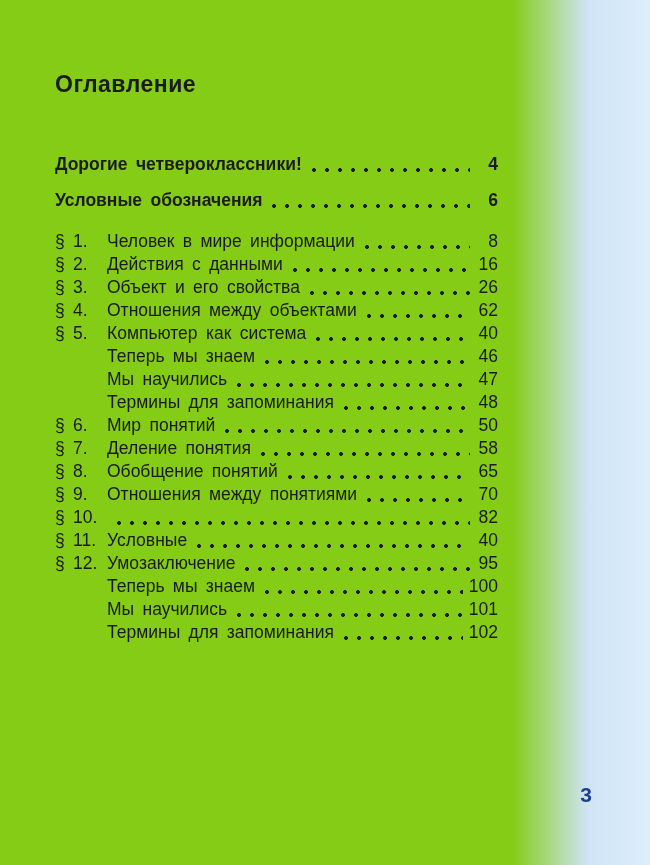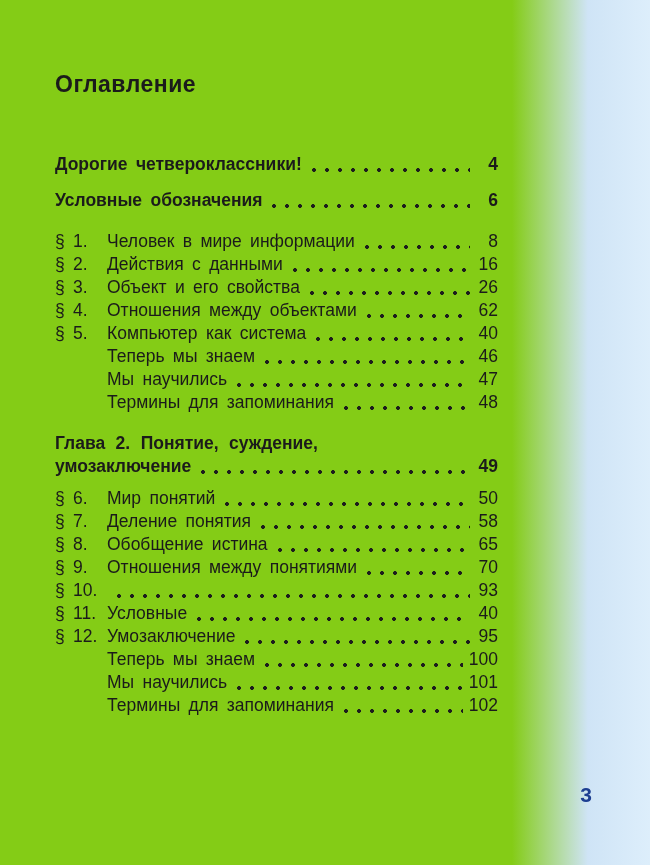--- a/index.html
+++ b/index.html
@@ -135,65 +135,57 @@
             <span class="pg">47</span>
           </div>
         </div>
         <div class="entry sub single">
           <div class="line flexline">
             <span class="lbl">Термины для запоминания</span>
             <span class="leader"></span>
             <span class="pg">48</span>
           </div>
         </div>
-        <div class="entry bold group">
-          <div class="line plain">Глава 2. Понятие, суждение,</div>
-          <div class="line flexline">
-            <span class="lbl">умозаключение</span>
-            <span class="leader"></span>
-            <span class="pg">49</span>
-          </div>
-        </div>
         <div class="entry section single">
           <div class="line flexline">
             <span class="pfx">§ 6.</span>
             <span class="lbl">Мир понятий</span>
             <span class="leader"></span>
             <span class="pg">50</span>
           </div>
         </div>
         <div class="entry section single">
           <div class="line flexline">
             <span class="pfx">§ 7.</span>
             <span class="lbl">Деление понятия</span>
             <span class="leader"></span>
             <span class="pg">58</span>
           </div>
         </div>
         <div class="entry section single">
           <div class="line flexline">
             <span class="pfx">§ 8.</span>
-            <span class="lbl">Обобщение истина</span>
+            <span class="lbl">Обобщение понятий</span>
             <span class="leader"></span>
             <span class="pg">65</span>
           </div>
         </div>
         <div class="entry section single">
           <div class="line flexline">
             <span class="pfx">§ 9.</span>
             <span class="lbl">Отношения между понятиями</span>
             <span class="leader"></span>
             <span class="pg">70</span>
           </div>
         </div>
         <div class="entry section single">
           <div class="line flexline">
             <span class="pfx">§ 10.</span>
             <span class="leader"></span>
-            <span class="pg">93</span>
+            <span class="pg">82</span>
           </div>
         </div>
         <div class="entry section single">
           <div class="line flexline">
             <span class="pfx">§ 11.</span>
             <span class="lbl">Условные</span>
             <span class="leader"></span>
             <span class="pg">40</span>
           </div>
         </div>

